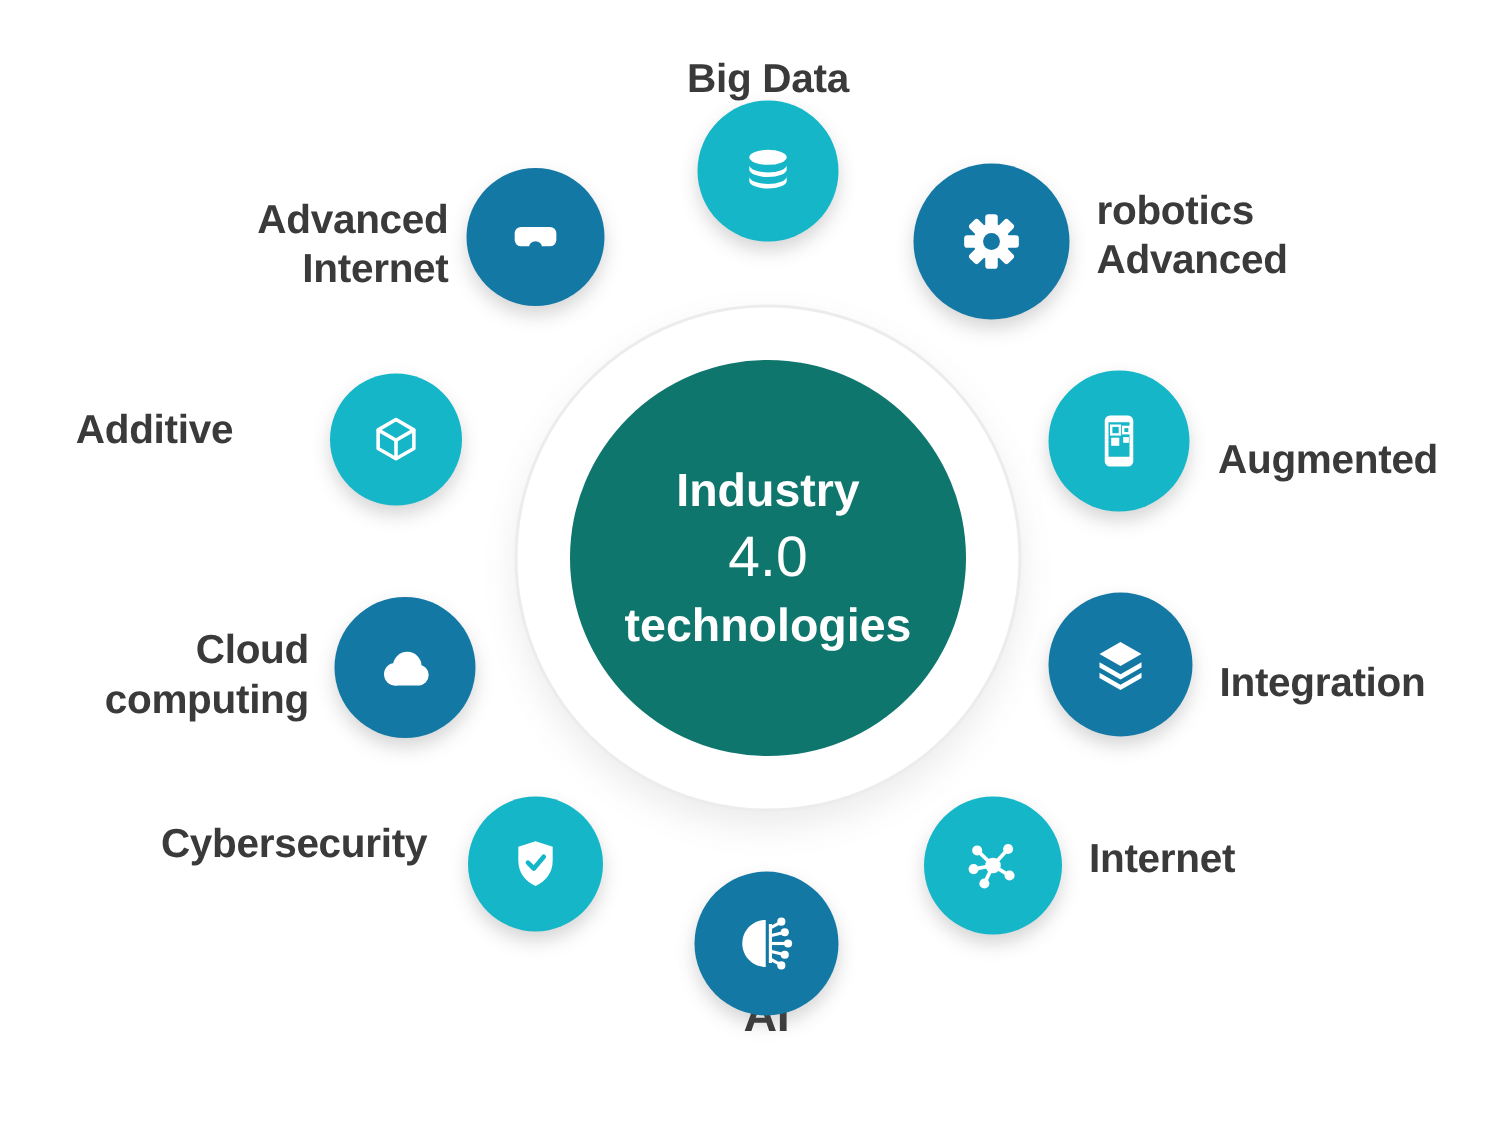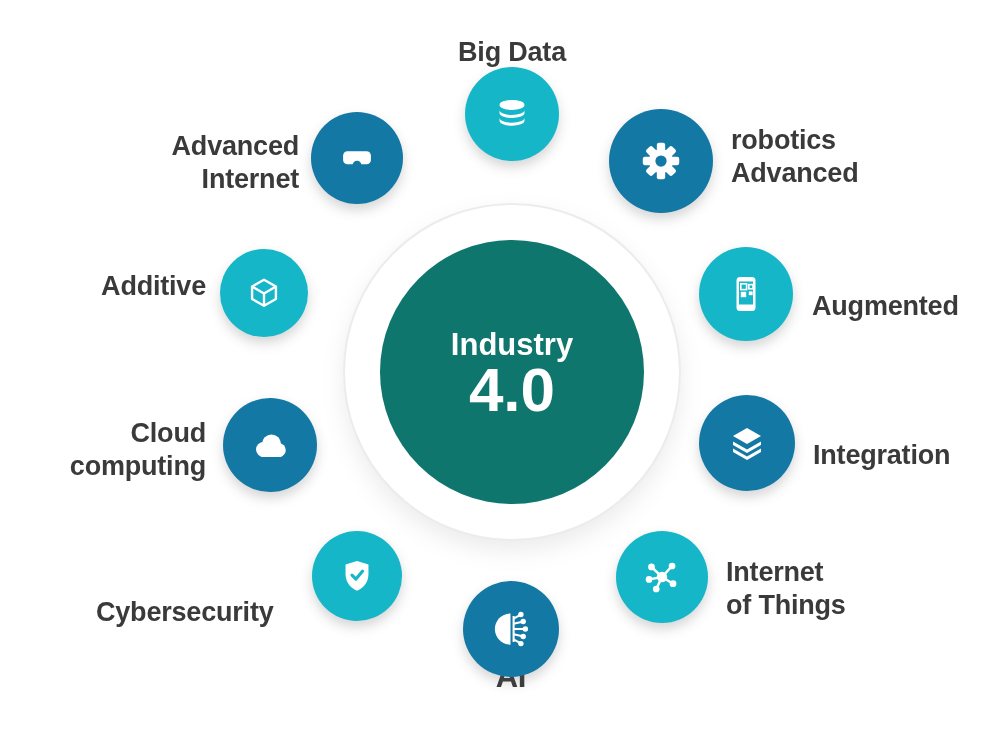--- a/index.html
+++ b/index.html
@@ -15,21 +15,21 @@
     box-shadow:0 10px 22px rgba(110,110,110,0.13);
     box-sizing:border-box;
   }
   .center-circle {
     position:absolute; left:380px; top:240px; width:264px; height:264px;
     border-radius:50%; background:#0f766e;
     display:flex; flex-direction:column; align-items:center; justify-content:center;
     color:#ffffff; text-align:center;
   }
   .center-line1, .center-line3 { font-size:31px; font-weight:700; line-height:36px; }
-  .center-line2 { font-size:62px; font-weight:700; line-height:54px; }
+  .center-line2 { font-size:38px; font-weight:400; line-height:54px; }
   
   .node {
     position:absolute; border-radius:50%;
     display:flex; align-items:center; justify-content:center;
     box-shadow:0 6px 12px rgba(90,90,90,0.25);
   }
   .node-cyan { background:#16b6c9; color:#16b6c9; }
   .node-blue { background:#1478a5; color:#1478a5; }
   .n-big-data               { left:465px; top:67px;  width:94px;  height:94px; }
   .n-advanced-robotics      { left:609px; top:109px; width:104px; height:104px; }
@@ -46,34 +46,35 @@
     position:absolute; font-size:27px; font-weight:700; color:#3a3a3a;
     line-height:33px; letter-spacing:-0.2px; white-space:nowrap;margin-top:12px;
   }
   .label span { display:block; }
   .l-big-data               { left:412px; top:24px;  width:200px; text-align:center; }
   .l-advanced-robotics      { left:731px; top:112px; text-align:left; }
   .l-simulation             { left:812px; top:278px; }
   .l-integration            { left:813px; top:427px; }
   .l-internet-of-things     { left:726px; top:544px; text-align:left; }
   .l-ai                     { left:436px; top:648px; width:150px; text-align:center; font-size:31px; }
-  .l-cybersecurity          { left:96px;  top:584px; width:200px; text-align:left; }
+  .l-cybersecurity          { left:96px;  top:534px; width:200px; text-align:center; }
   .l-cloud-computing        { left:6px;   top:405px; width:200px; text-align:right; }
-  .l-additive-manufacturing { left:0px;   top:258px; width:206px; text-align:right; }
+  .l-additive-manufacturing { left:0px;   top:258px; width:206px; text-align:center; }
   .l-augmented-reality      { left:99px;  top:118px; width:200px; text-align:right; }
 </style>
 </head>
 <body>
 
 <div class="canvas">
 
   <div class="center-ring"></div>
   <div class="center-circle">
     <span class="center-line1">Industry</span>
     <span class="center-line2">4.0</span>
+    <span class="center-line3">technologies</span>
   </div>
 
   <div class="label l-big-data">
     <span>Big Data</span>
   </div>
   <div class="node node-cyan n-big-data">
     <svg width="46" height="46" viewBox="0 0 48 48">
       <ellipse cx="24" cy="14.5" rx="13" ry="5.2" fill="#fff"></ellipse>
       <path d="M11 19.8 v3.2 a13 5.2 0 0 0 26 0 v-3.2 a13 5.2 0 0 1 -26 0 z" fill="#fff"></path>
       <path d="M11 27.8 v3.2 a13 5.2 0 0 0 26 0 v-3.2 a13 5.2 0 0 1 -26 0 z" fill="#fff"></path>
@@ -124,21 +125,20 @@
   <div class="node node-blue n-integration">
     <svg width="48" height="48" viewBox="0 0 48 48">
       <polygon points="24,9 38,17 24,25 10,17" fill="#fff"></polygon>
       <path d="M10 22.5 L24 30.5 L38 22.5 L38 26 L24 34 L10 26 Z" fill="#fff"></path>
       <path d="M10 29.5 L24 37.5 L38 29.5 L38 33 L24 41 L10 33 Z" fill="#fff"></path>
     </svg>
   </div>
 
   <div class="label l-internet-of-things">
     <span>Internet</span>
-    <span>of Things</span>
   </div>
   <div class="node node-cyan n-internet-of-things">
     <svg width="46" height="46" viewBox="0 0 48 48">
       <g stroke="#fff" stroke-width="2.6">
         <line x1="24" y1="24" x2="13" y2="13.5"></line>
         <line x1="24" y1="24" x2="10.5" y2="26.5"></line>
         <line x1="24" y1="24" x2="18" y2="36.5"></line>
         <line x1="24" y1="24" x2="35.5" y2="31"></line>
         <line x1="24" y1="24" x2="34.5" y2="12.5"></line>
       </g>

